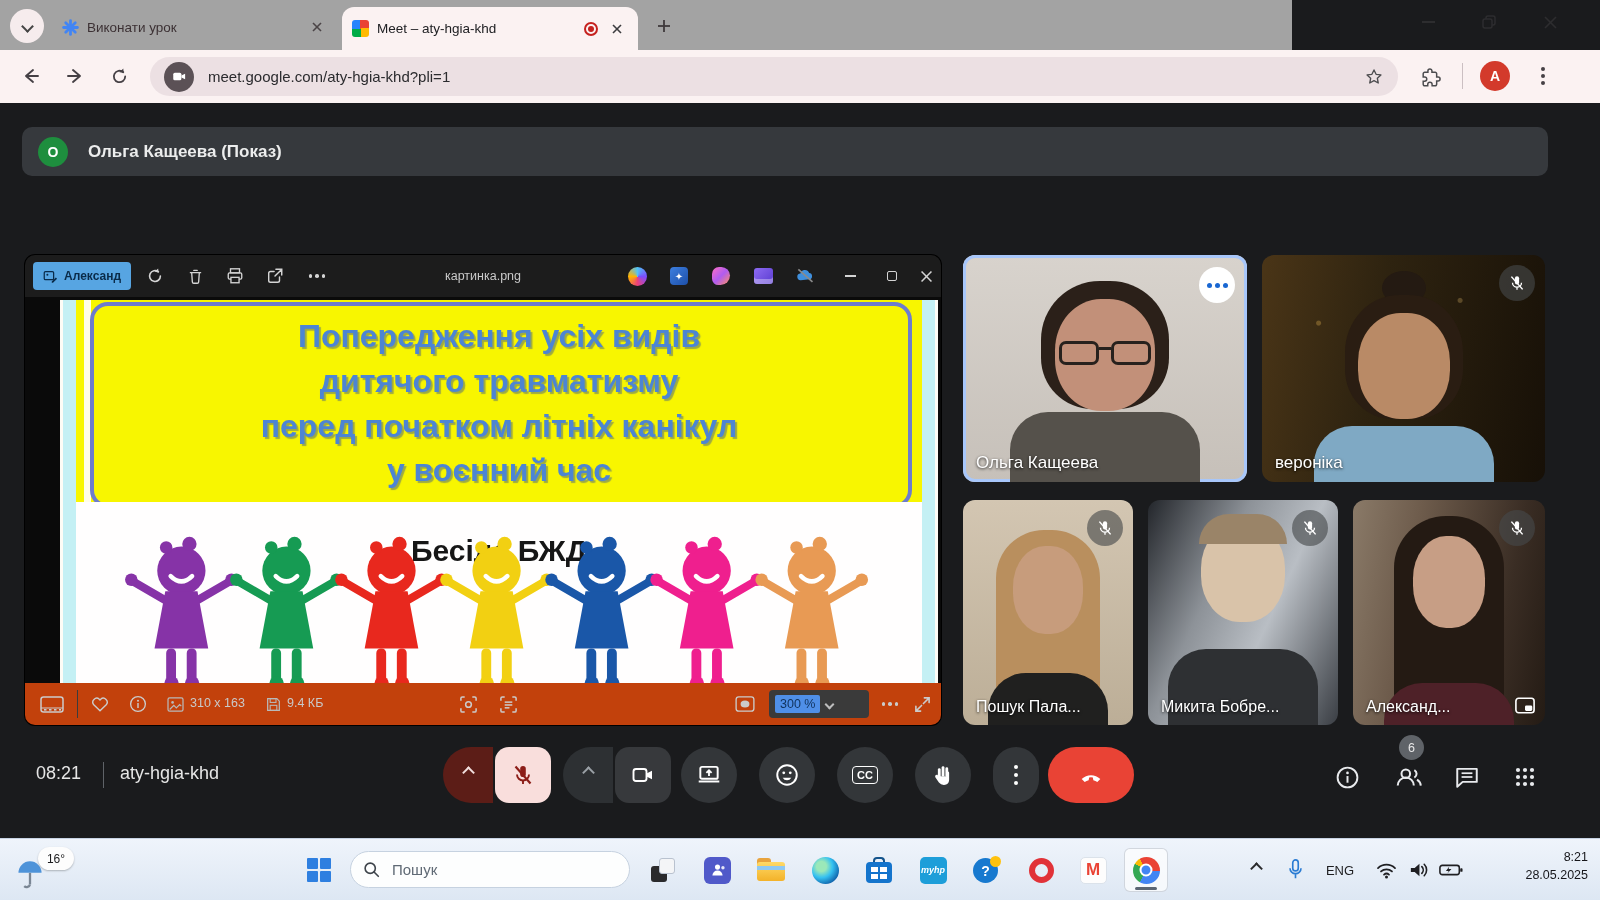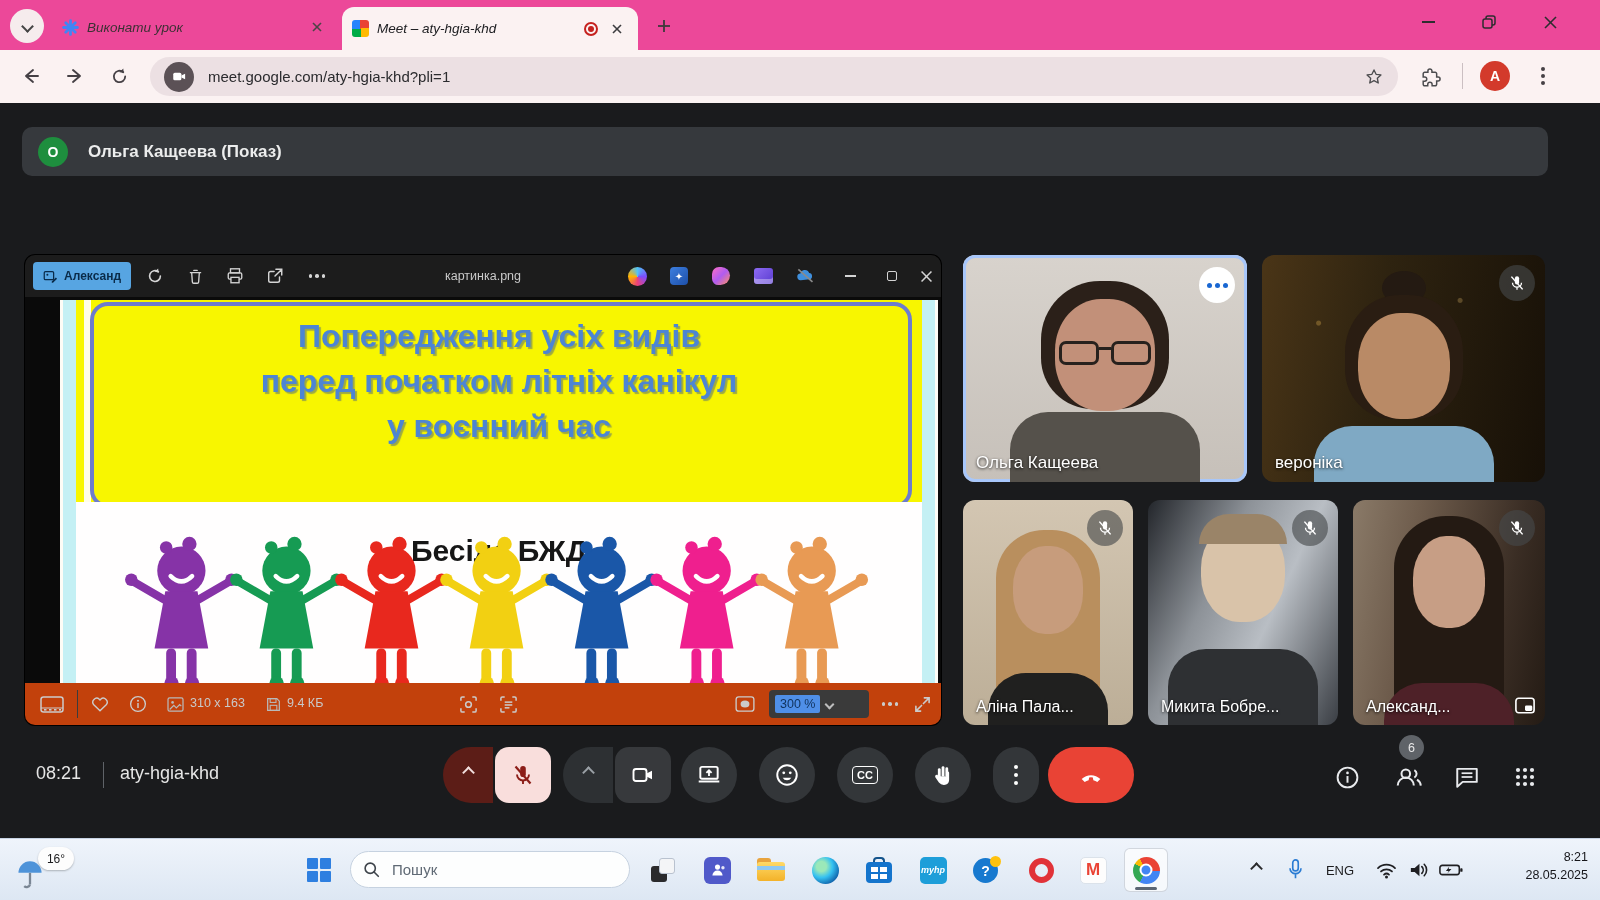--- a/index.html
+++ b/index.html
@@ -3,21 +3,21 @@
 <meta charset="utf-8">
 <style>
   html,body{margin:0;padding:0;background:#000;}
   *{box-sizing:border-box;}
   .screen{position:relative;width:1600px;height:900px;overflow:hidden;
           font-family:"Liberation Sans",sans-serif;background:#1a1b1d;}
   .abs{position:absolute;}
   .ctr{display:flex;align-items:center;justify-content:center;}
 
   
-  .tabstrip{position:absolute;top:0;left:0;width:1600px;height:50px;background:#ec4899;font-style:italic;}
+  .tabstrip{position:absolute;top:0;left:0;width:1292px;height:50px;background:#a3a3a3;}
   .tab{position:absolute;top:8px;height:38px;border-radius:10px;display:flex;align-items:center;
        padding:0 10px;color:#3c3134;font-size:13.5px;}
   .tab.active{top:7px;height:43px;background:#fbf2f2;border-radius:12px 12px 0 0;color:#202124;}
   .tab-title{flex:1;overflow:hidden;white-space:nowrap;margin:0 8px;}
   .tab-close{width:22px;height:22px;border-radius:50%;}
   .winbtn{position:absolute;top:0;width:46px;height:44px;}
   .rec-ring{width:14px;height:14px;border:2px solid #c5221f;border-radius:50%;display:flex;align-items:center;justify-content:center;}
   .rec-dot{width:6px;height:6px;background:#c5221f;border-radius:50%;}
 
   
@@ -315,20 +315,21 @@
         </div>
     </div>
 
     <div class="pimage">
       <div class="slide">
         <div class="slide-in">
           <div class="slide-yellow">
             <div class="title-box"></div>
             <div class="slide-title">
               <div>Попередження усіх видів</div>
+              <div>дитячого травматизму</div>
               <div>перед початком літніх канікул</div>
               <div>у воєнний час</div>
             </div>
           </div>
           <div class="slide-white">
             <div class="slide-sub">Бесіда БЖД</div>
             <svg class="children" viewBox="0 0 830 170" preserveAspectRatio="xMidYMin meet">
                 <g fill="#8633a7">
                   <line x1="46" y1="74" x2="8" y2="52" stroke="#8633a7" stroke-width="9" stroke-linecap="round"></line>
                   <line x1="78" y1="74" x2="116" y2="52" stroke="#8633a7" stroke-width="9" stroke-linecap="round"></line>
@@ -572,21 +573,21 @@
       <div class="p-body" style="left:50%;bottom:0;transform:translateX(-50%);width:120px;height:52px;background:#20201f;"></div>
     </div>
     <div class="mic-badge ctr">
         <svg width="18" height="18" viewBox="0 0 24 24">
           <rect x="9.2" y="3" width="5.6" height="11" rx="2.8" fill="#fff"></rect>
           <path d="M6 11.5a6 6 0 0 0 12 0" fill="none" stroke="#fff" stroke-width="1.8"></path>
           <line x1="12" y1="17.5" x2="12" y2="21" stroke="#fff" stroke-width="1.8"></line>
           <line x1="4.5" y1="3.5" x2="19.5" y2="20.5" stroke="#fff" stroke-width="2"></line>
         </svg>
       </div>
-    <div class="tile-name" style="font-size:16px;">Аліна Пала...</div>
+    <div class="tile-name" style="font-size:16px;">Пошук Пала...</div>
   </div>
 
   <div class="tile" style="left:1353px;top:500px;width:192px;height:225px;background:linear-gradient(100deg,#8a7a68 0%,#6e5c4c 30%,#3a2d24 75%,#241b14 100%);">
     <div class="person">
       <div class="p-hair" style="left:50%;top:16px;transform:translateX(-50%);width:110px;height:200px;background:#241a13;border-radius:52px 52px 14px 14px;"></div>
       <div class="p-face" style="left:50%;top:36px;transform:translateX(-50%);width:72px;height:92px;background:#c79e85;"></div>
       <div class="p-body" style="left:50%;bottom:0;transform:translateX(-50%);width:130px;height:42px;background:#4e2128;"></div>
     </div>
     <div class="mic-badge ctr">
         <svg width="18" height="18" viewBox="0 0 24 24">

